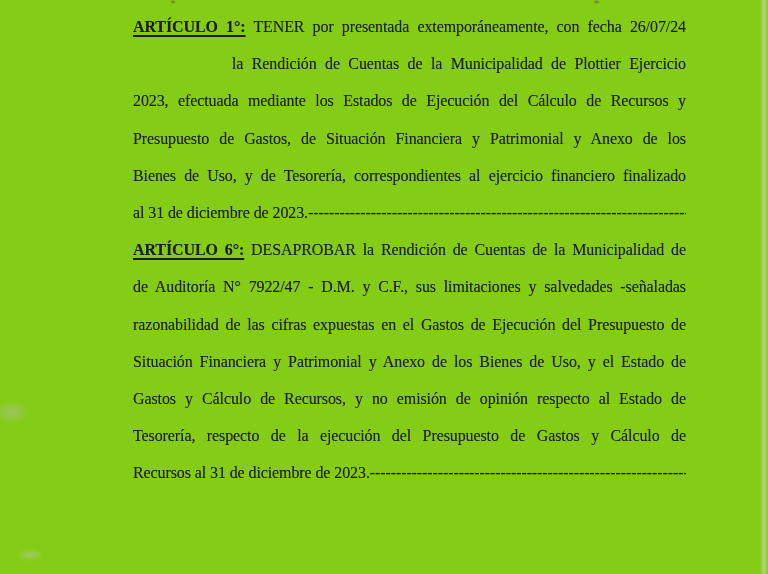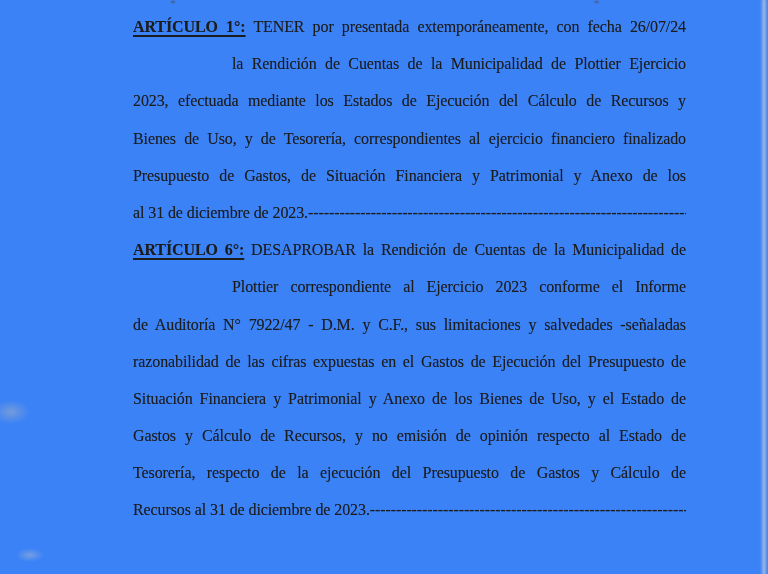--- a/index.html
+++ b/index.html
@@ -10,21 +10,21 @@
     width: 768px;
     height: 574px;
     overflow: hidden;
     position: relative;
     background: #fefefe;
     font-family: "Liberation Serif", "DejaVu Serif", serif;
   }
   .page {
     position: absolute;
     inset: 0;
-    background: #3b82f6;
+    background: #84cc16;
   }
   .textblock {
     position: absolute;
     left: 133px;
     top: 8px;
     width: 553px;
   }
   .line {
     box-sizing: border-box;
     width: 100%;
@@ -97,25 +97,24 @@
   }
 </style>
 </head>
 <body>
 
 <div class="page">
   <div class="textblock">
       <div class="line"><span class="article-label">ARTÍCULO 1°:</span> TENER por presentada extemporáneamente, con fecha 26/07/24</div>
       <div class="line indent">la Rendición de Cuentas de la Municipalidad de Plottier Ejercicio</div>
       <div class="line">2023, efectuada mediante los Estados de Ejecución del Cálculo de Recursos y</div>
+      <div class="line">Presupuesto de Gastos, de Situación Financiera y Patrimonial y Anexo de los</div>
       <div class="line">Bienes de Uso, y de Tesorería, correspondientes al ejercicio financiero finalizado</div>
-      <div class="line">Presupuesto de Gastos, de Situación Financiera y Patrimonial y Anexo de los</div>
       <div class="line dash-line">al 31 de diciembre de 2023.<span>------------------------------------------------------------------------------------------------------------------------</span></div>
       <div class="line"><span class="article-label">ARTÍCULO 6°:</span> DESAPROBAR la Rendición de Cuentas de la Municipalidad de</div>
-      <div class="line indent">Plottier correspondiente al Ejercicio 2023 conforme el Informe</div>
       <div class="line">de Auditoría N° 7922/47 - D.M. y C.F., sus limitaciones y salvedades -señaladas</div>
       <div class="line">razonabilidad de las cifras expuestas en el Gastos de Ejecución del Presupuesto de</div>
       <div class="line">Situación Financiera y Patrimonial y Anexo de los Bienes de Uso, y el Estado de</div>
       <div class="line">Gastos y Cálculo de Recursos, y no emisión de opinión respecto al Estado de</div>
       <div class="line">Tesorería, respecto de la ejecución del Presupuesto de Gastos y Cálculo de</div>
       <div class="line dash-line">Recursos al 31 de diciembre de 2023.<span>------------------------------------------------------------------------------------------------------------------------</span></div>
     </div>
   <div class="edge-streak-right"></div>
   <div class="smudge-left-mid"></div>
   <div class="smudge-left-bottom"></div>

